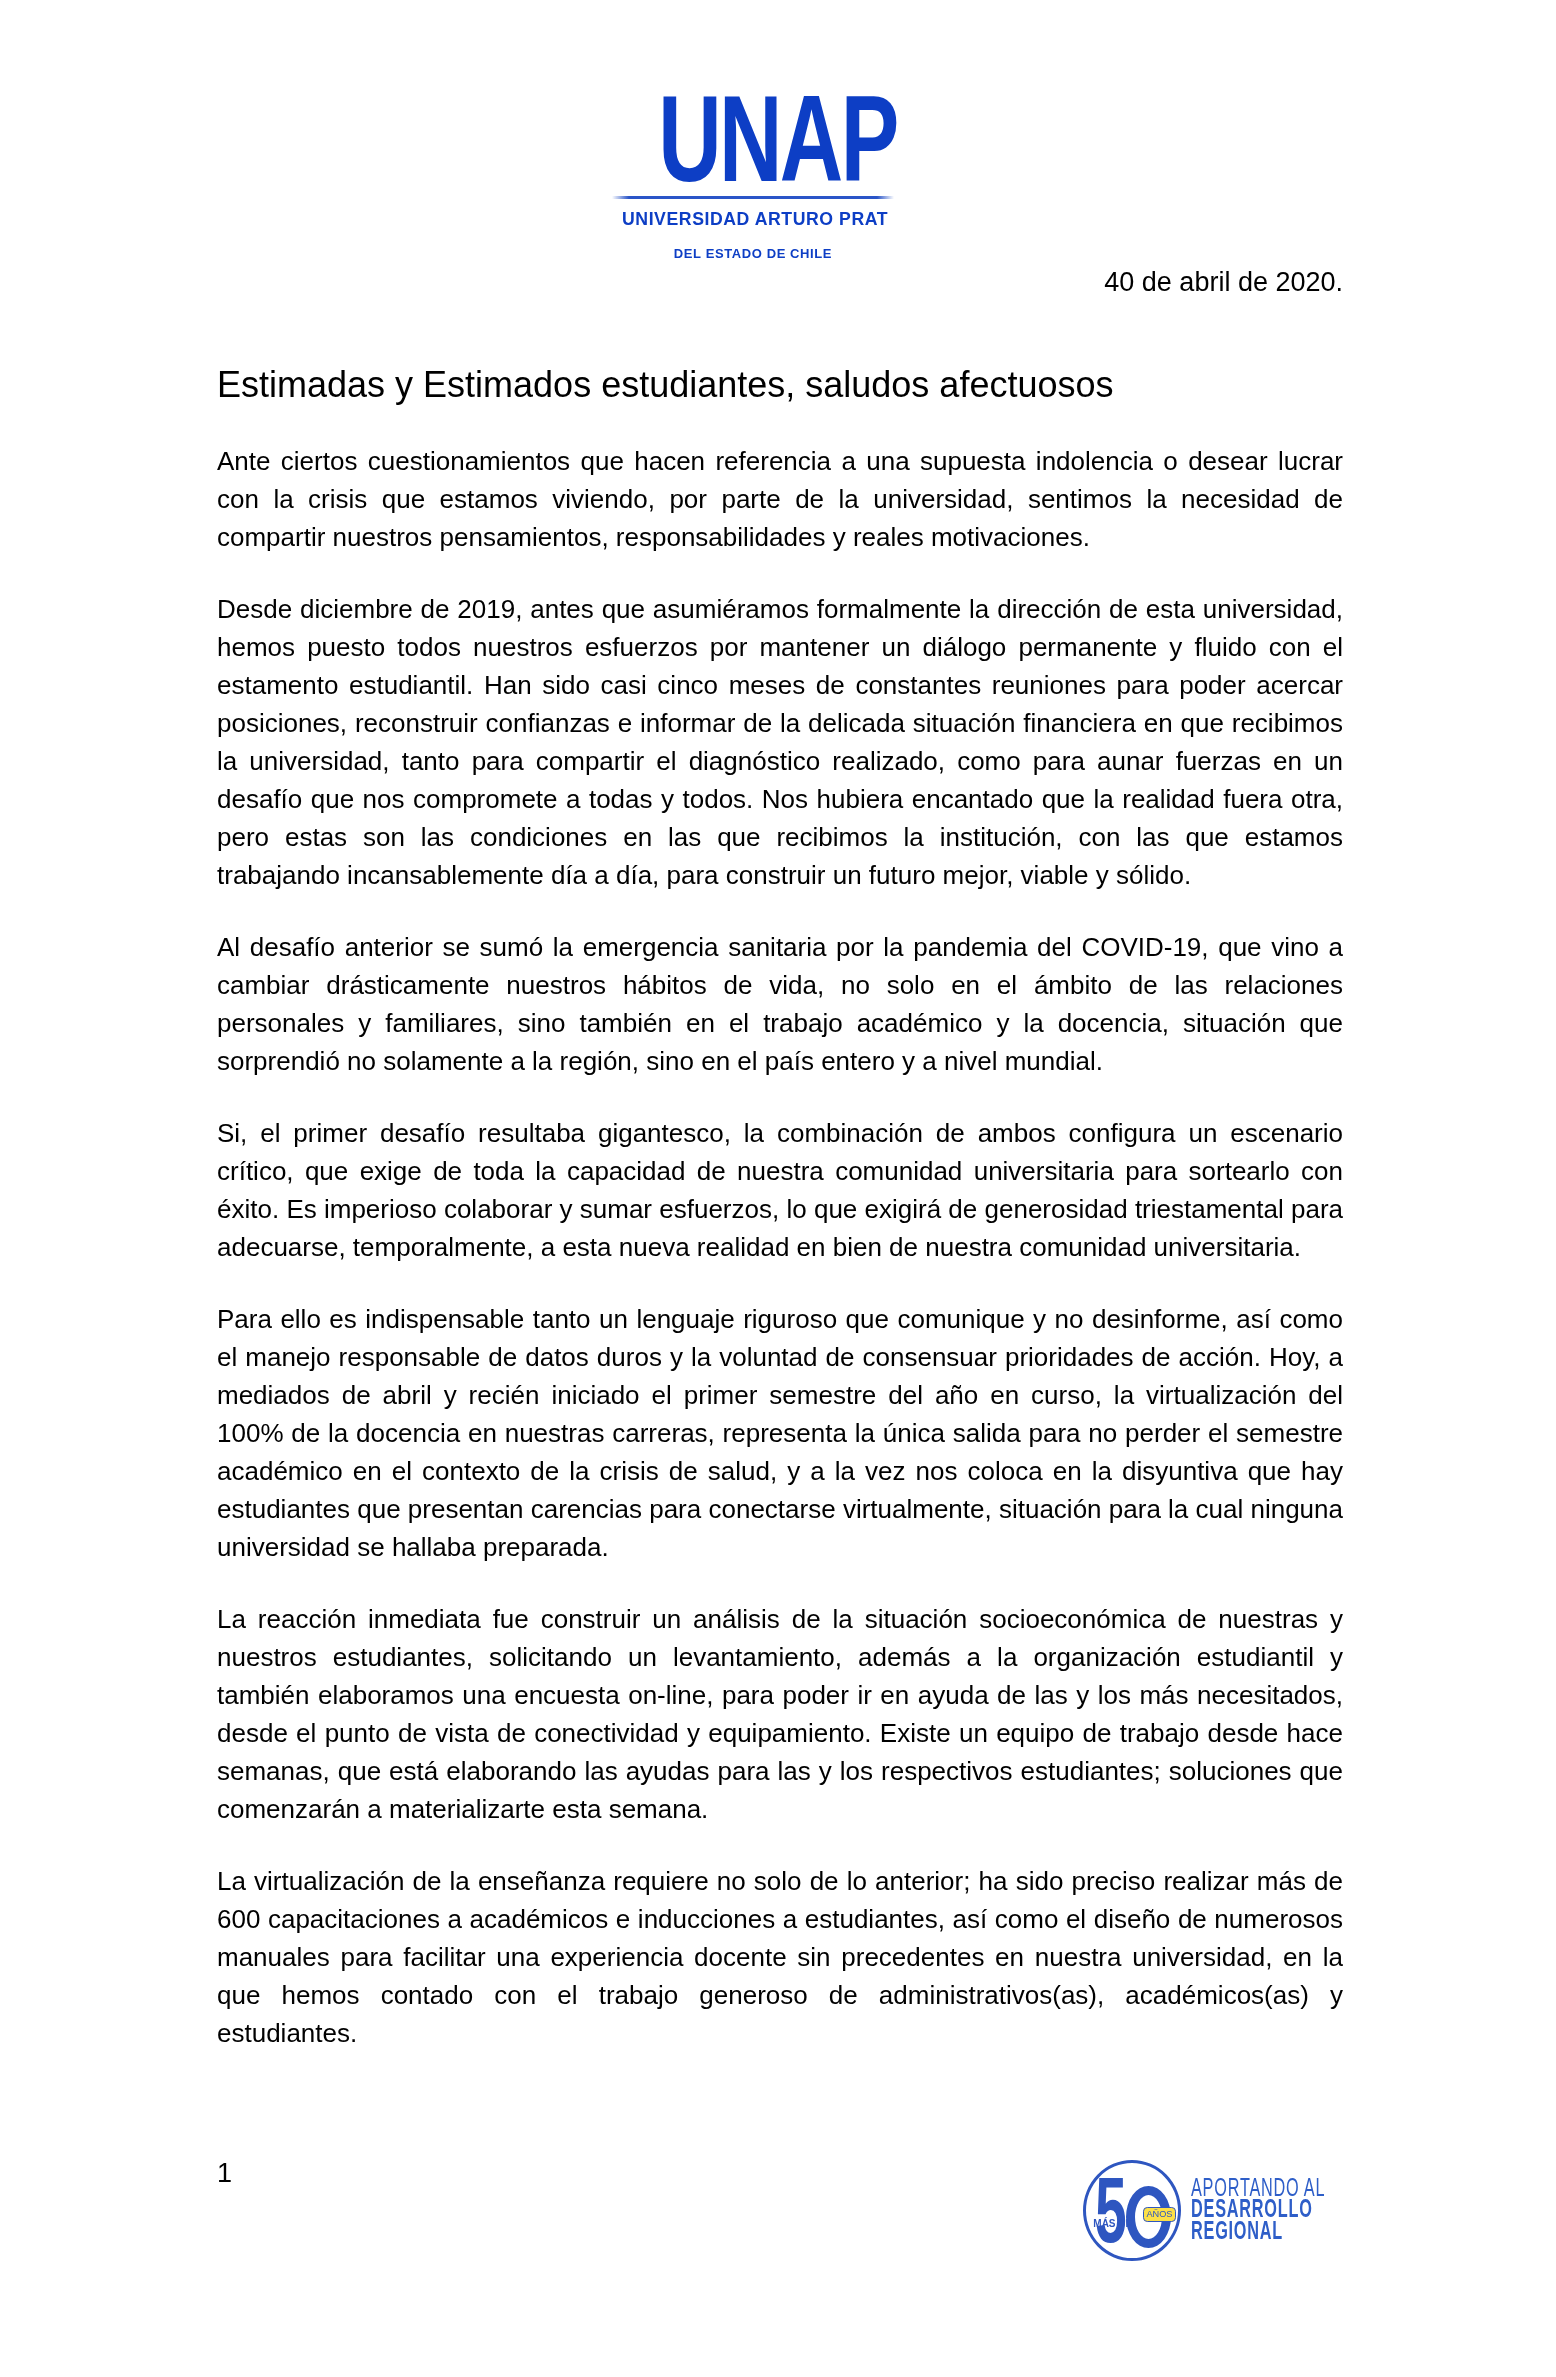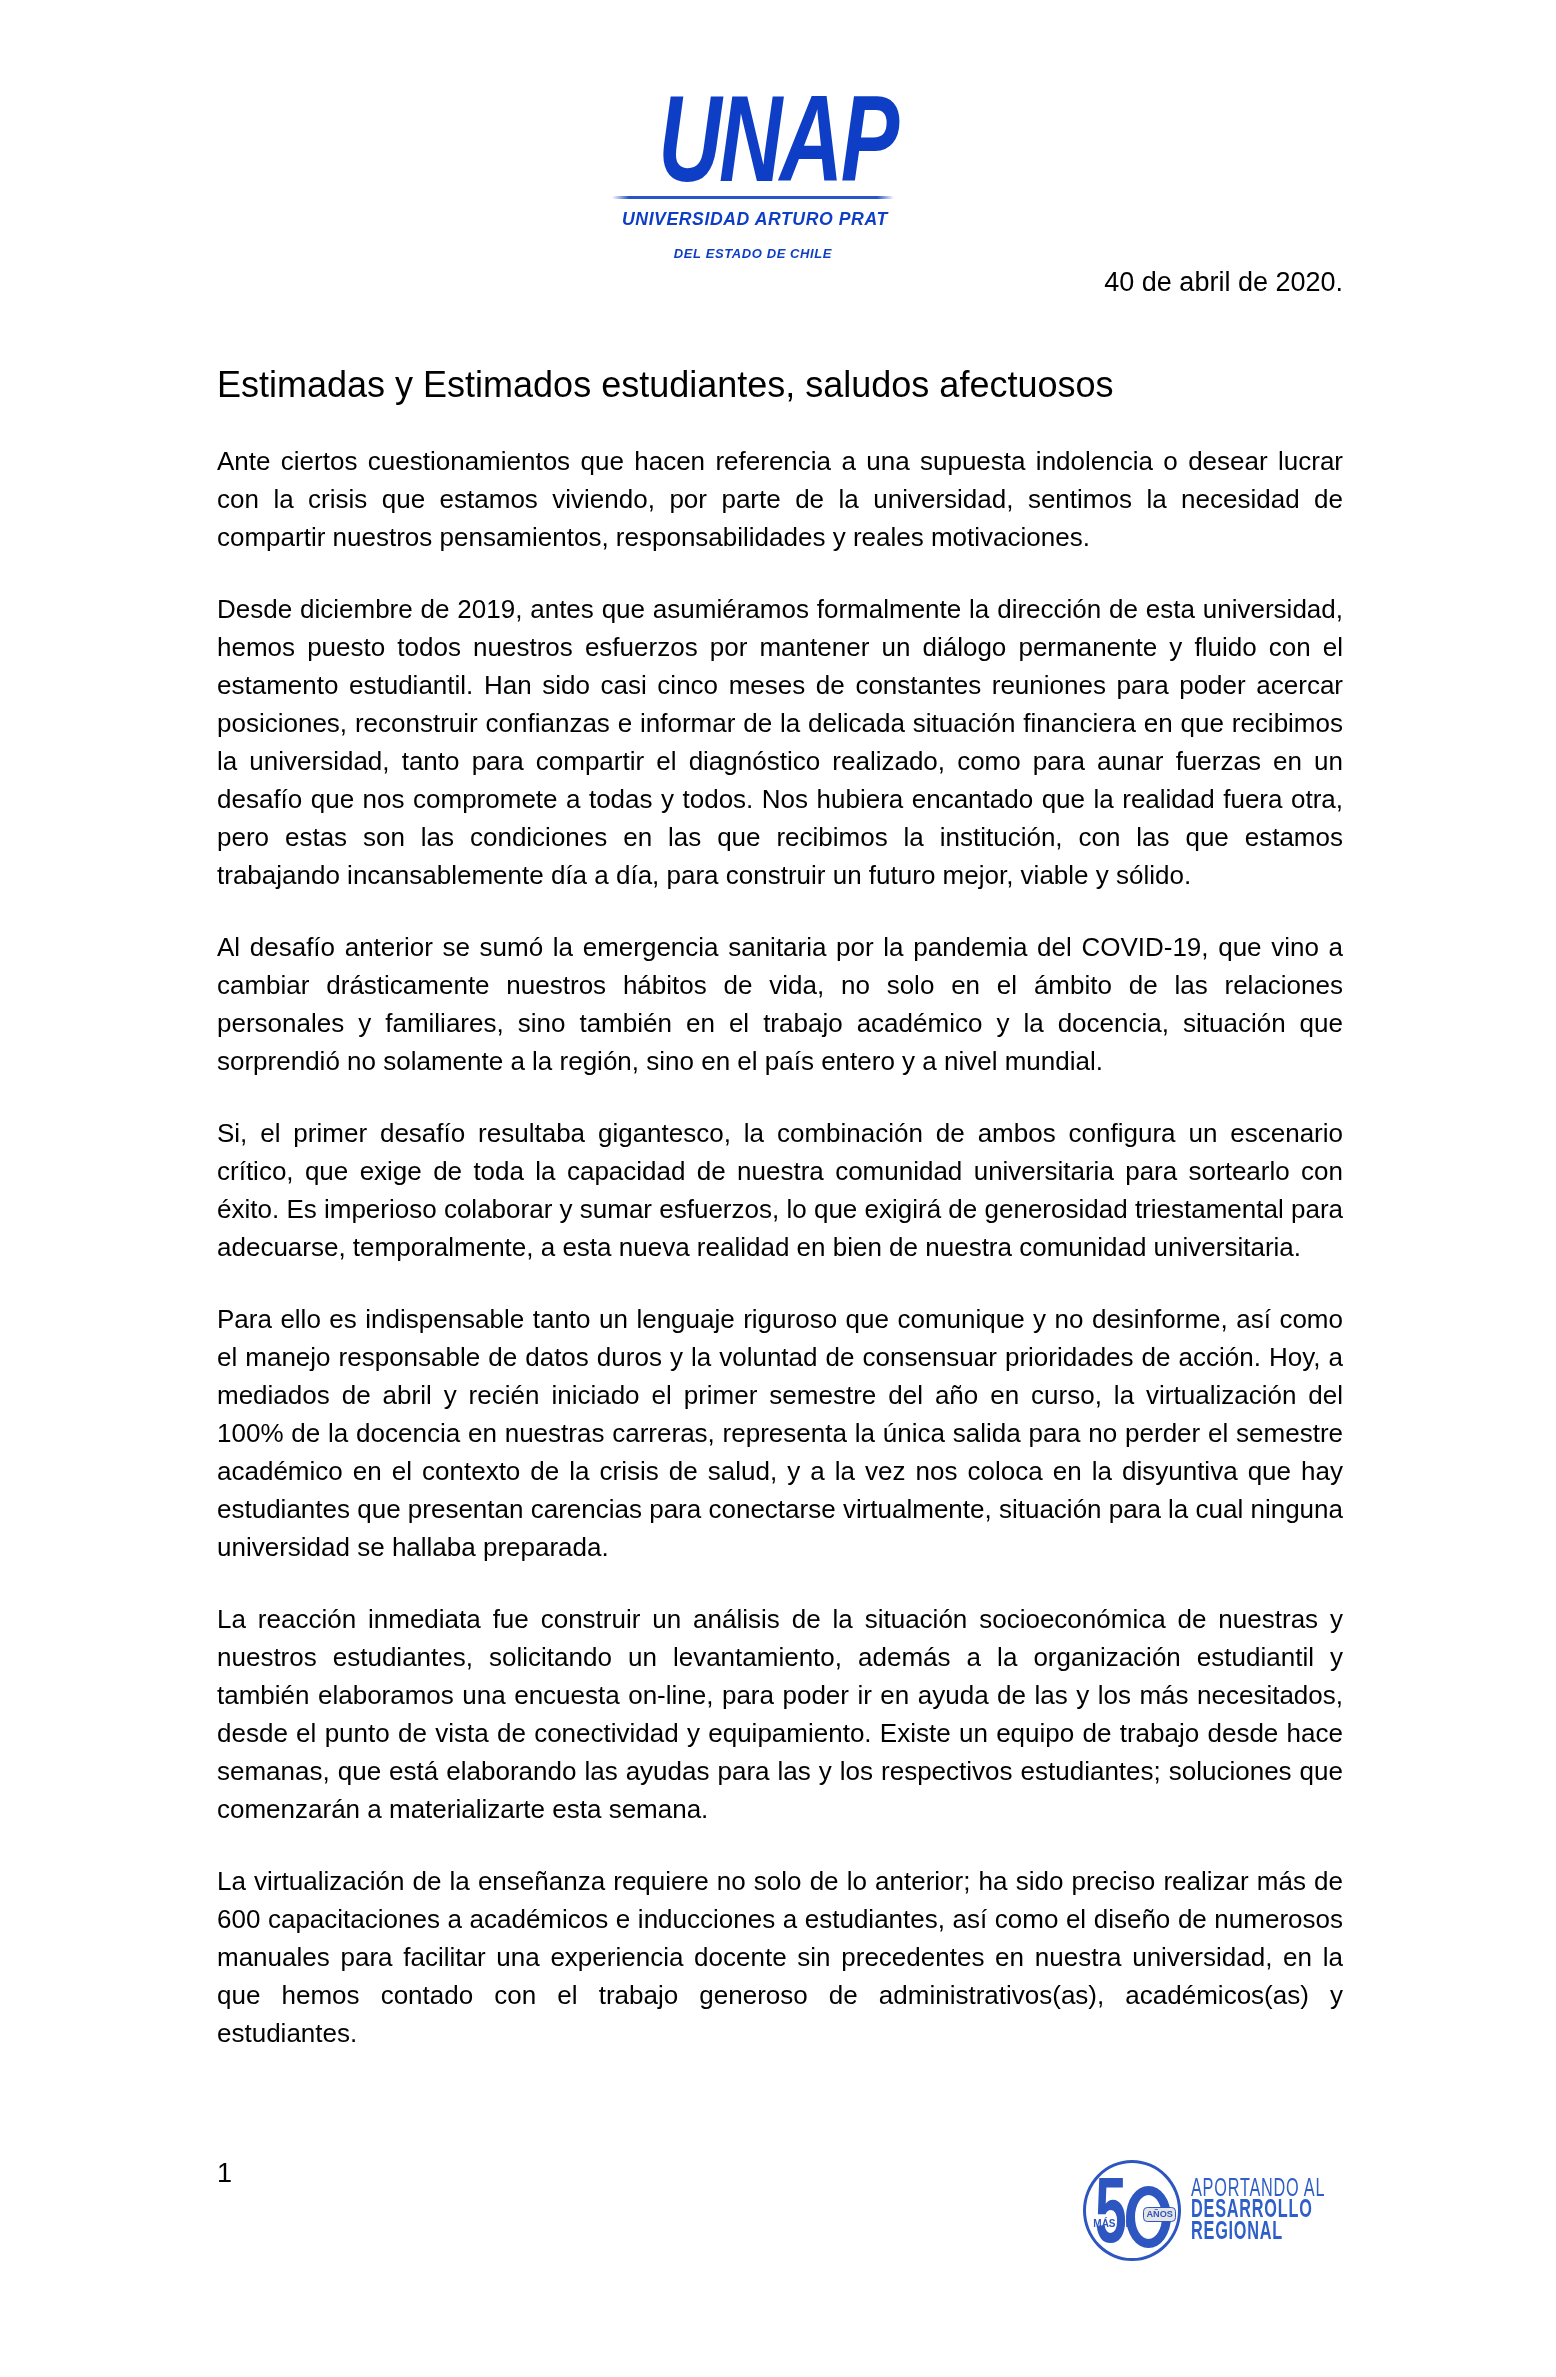--- a/index.html
+++ b/index.html
@@ -8,21 +8,21 @@
     background:#ffffff;
     font-family:"Liberation Sans", sans-serif;
     color:#000000;
     position:relative;
     overflow:hidden;
   }
 
   
   .letterhead {
     position:absolute; top:89px; left:612px; width:282px;
-    text-align:center; color:#0d3ec5;font-style:italic;
+    text-align:center; color:#0d3ec5;
   }
   .unap-word {
     display:inline-block;
     font-size:122px; font-weight:bold; line-height:100px;
     letter-spacing:-3.7px;
     transform:scaleX(.72); transform-origin:50% 50%;
     white-space:nowrap;
   }
   .letterhead-rule {
     height:2.4px; margin-top:7.3px;
@@ -76,22 +76,22 @@
     position:absolute; left:40px; top:23px;
     width:27px; height:44px;
     border:9.8px solid #2e56c0; border-radius:50%;
   }
   .seal-masde {
     position:absolute; left:7.3px; top:55px;
     font-size:10px; font-weight:bold; white-space:nowrap;
   }
   .seal-anos {
     position:absolute; left:57px; top:44px;
-    background:#e5e5e5; border:1.8px solid #2e56c0; border-radius:4.3px;
-    font-size:9.2px; font-weight:bold; line-height:9.2px;
+    background:#fde047; border:1.8px solid #2e56c0; border-radius:4.3px;
+    font-size:9.2px; font-weight:normal; line-height:9.2px;
     padding:1.8px 2.4px; white-space:nowrap;
   }
   .tagline {
     position:absolute; left:1191px; top:2177px;
     color:#2e5ec8;
     transform:scaleX(.65); transform-origin:left top;
     white-space:nowrap;
   }
   .tagline-line { font-size:25px; line-height:21.4px; letter-spacing:1.2px; }
   .tagline-line.light { font-weight:normal; }

